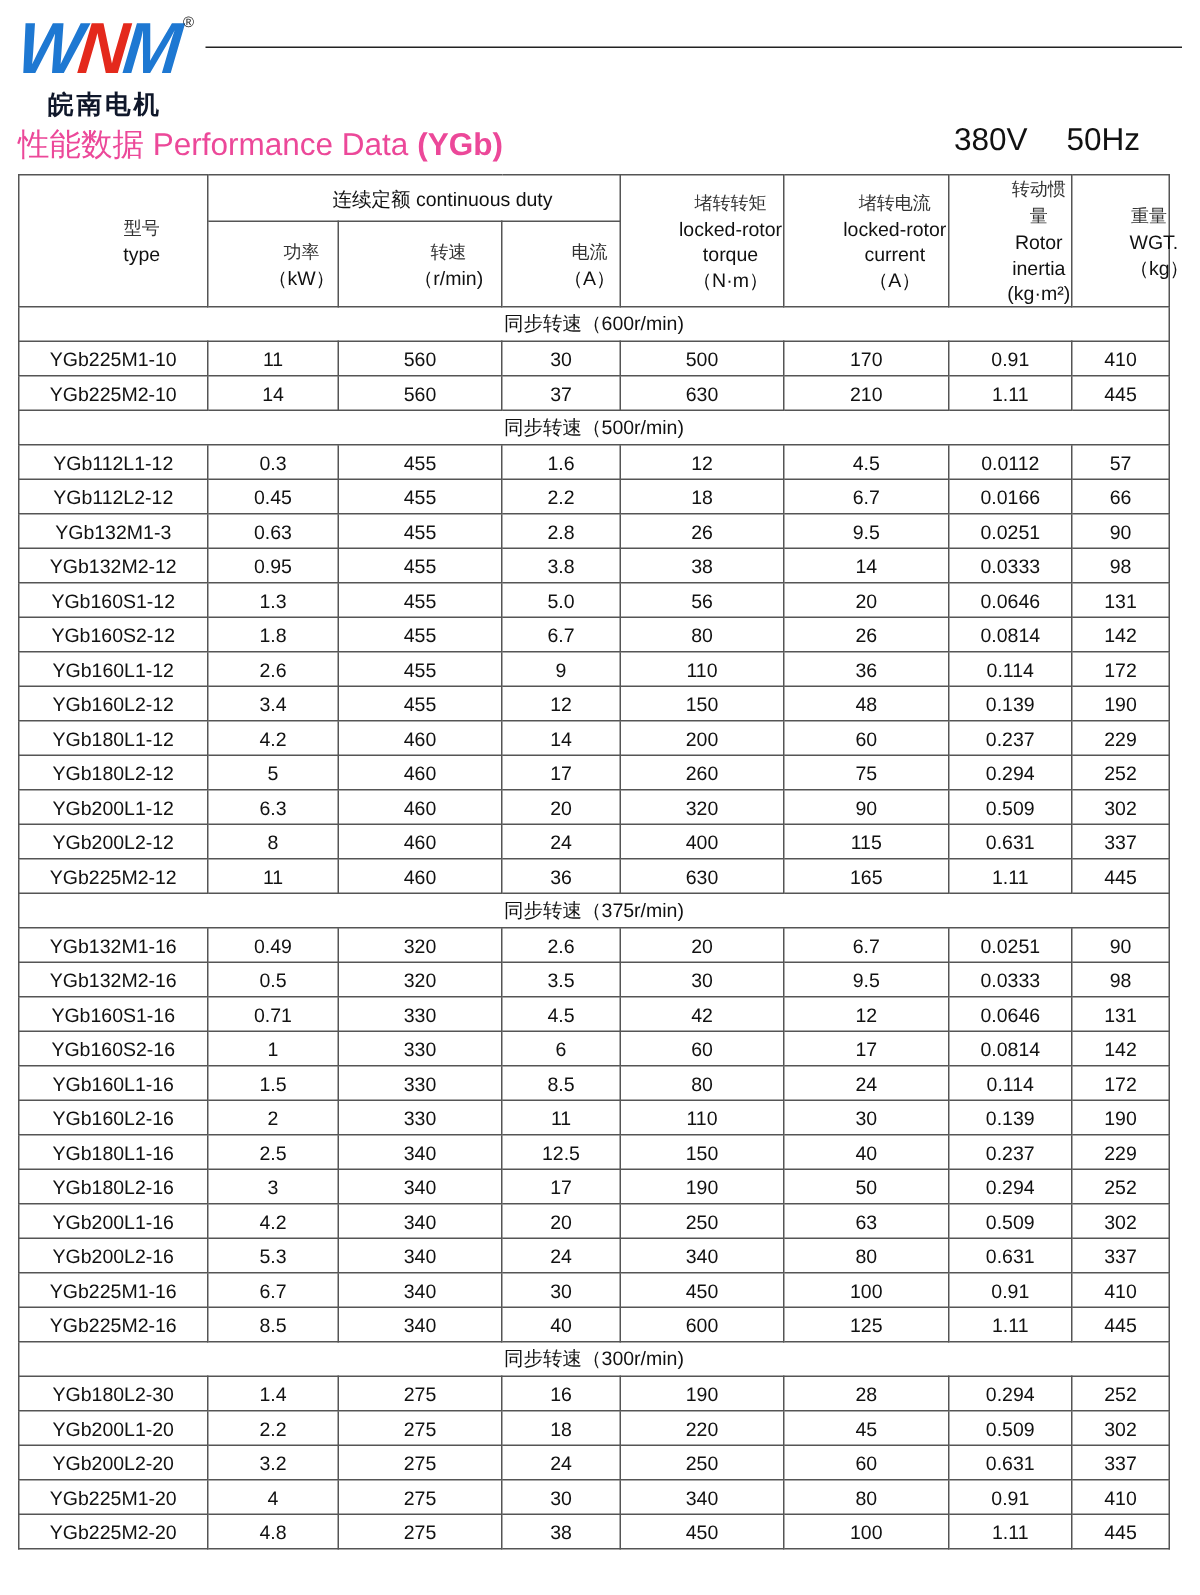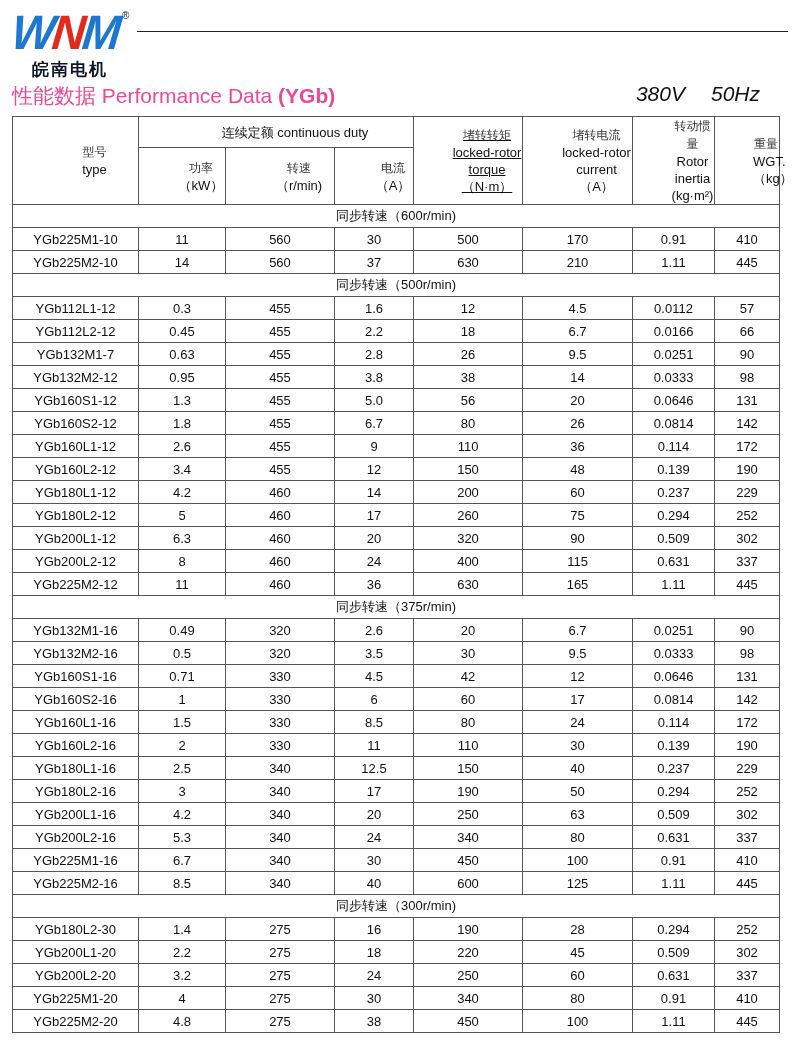--- a/index.html
+++ b/index.html
@@ -7,29 +7,29 @@
   .logo { position:absolute; left:12px; top:8px; }
   .logo-letters { font-family:"Liberation Sans",sans-serif; font-weight:bold; font-style:italic; font-size:46px; letter-spacing:-3px; line-height:48px; transform:skewX(-6deg) scaleY(1.05); display:inline-block; }
   .l-w { color:#1e78d2; }
   .l-n { color:#e4291c; }
   .l-m { color:#1e78d2; }
   .reg { position:absolute; left:110px; top:2px; font-size:10px; color:#222; }
   .logo-cn { position:absolute; left:20px; top:50px; font-size:17px; font-weight:bold; letter-spacing:2px; color:#0f172a; white-space:nowrap; font-family:"DejaVu Sans",sans-serif; }
   .top-rule { position:absolute; left:137px; right:12px; top:31px; height:0; border-top:1.5px solid #222; }
   .title { position:absolute; left:12px; top:82px; font-size:21px; color:#ec4899; white-space:nowrap; }
   .title b { font-weight:bold; }
-  .spec { position:absolute; right:40px; top:82px; font-size:21px; white-space:nowrap;font-style:italic; }
+  .spec { position:absolute; right:40px; top:82px; font-size:21px; white-space:nowrap; }
   .spec span + span { margin-left:26px; }
 
   table { position:absolute; left:12px; top:116px; border-collapse:collapse; width:767px; table-layout:fixed; }
   td, th { border:1.3px solid #555; text-align:center; font-size:13px; padding:0; font-weight:normal; }
   th { line-height:17px;padding-left:38px; }
   .h-top { height:24px; }
   .h-sub { height:44px; }
-  .h-tall { height:69px;text-decoration:underline; }
+  .h-tall { height:69px; }
   tbody td { height:22px; }
   td.group { height:22px; font-size:13px; }
   .cn { font-family:"DejaVu Serif",serif; font-size:12px; color:#333; }
 </style>
 </head>
 <body>
 
 <div class="logo">
   <span class="logo-letters"><span class="l-w">W</span><span class="l-n">N</span><span class="l-m">M</span></span>
   <span class="reg">®</span>
@@ -107,21 +107,21 @@
         <td>YGb112L2-12</td>
         <td>0.45</td>
         <td>455</td>
         <td>2.2</td>
         <td>18</td>
         <td>6.7</td>
         <td>0.0166</td>
         <td>66</td>
       </tr>
       <tr>
-        <td>YGb132M1-7</td>
+        <td>YGb132M1-3</td>
         <td>0.63</td>
         <td>455</td>
         <td>2.8</td>
         <td>26</td>
         <td>9.5</td>
         <td>0.0251</td>
         <td>90</td>
       </tr>
       <tr>
         <td>YGb132M2-12</td>

